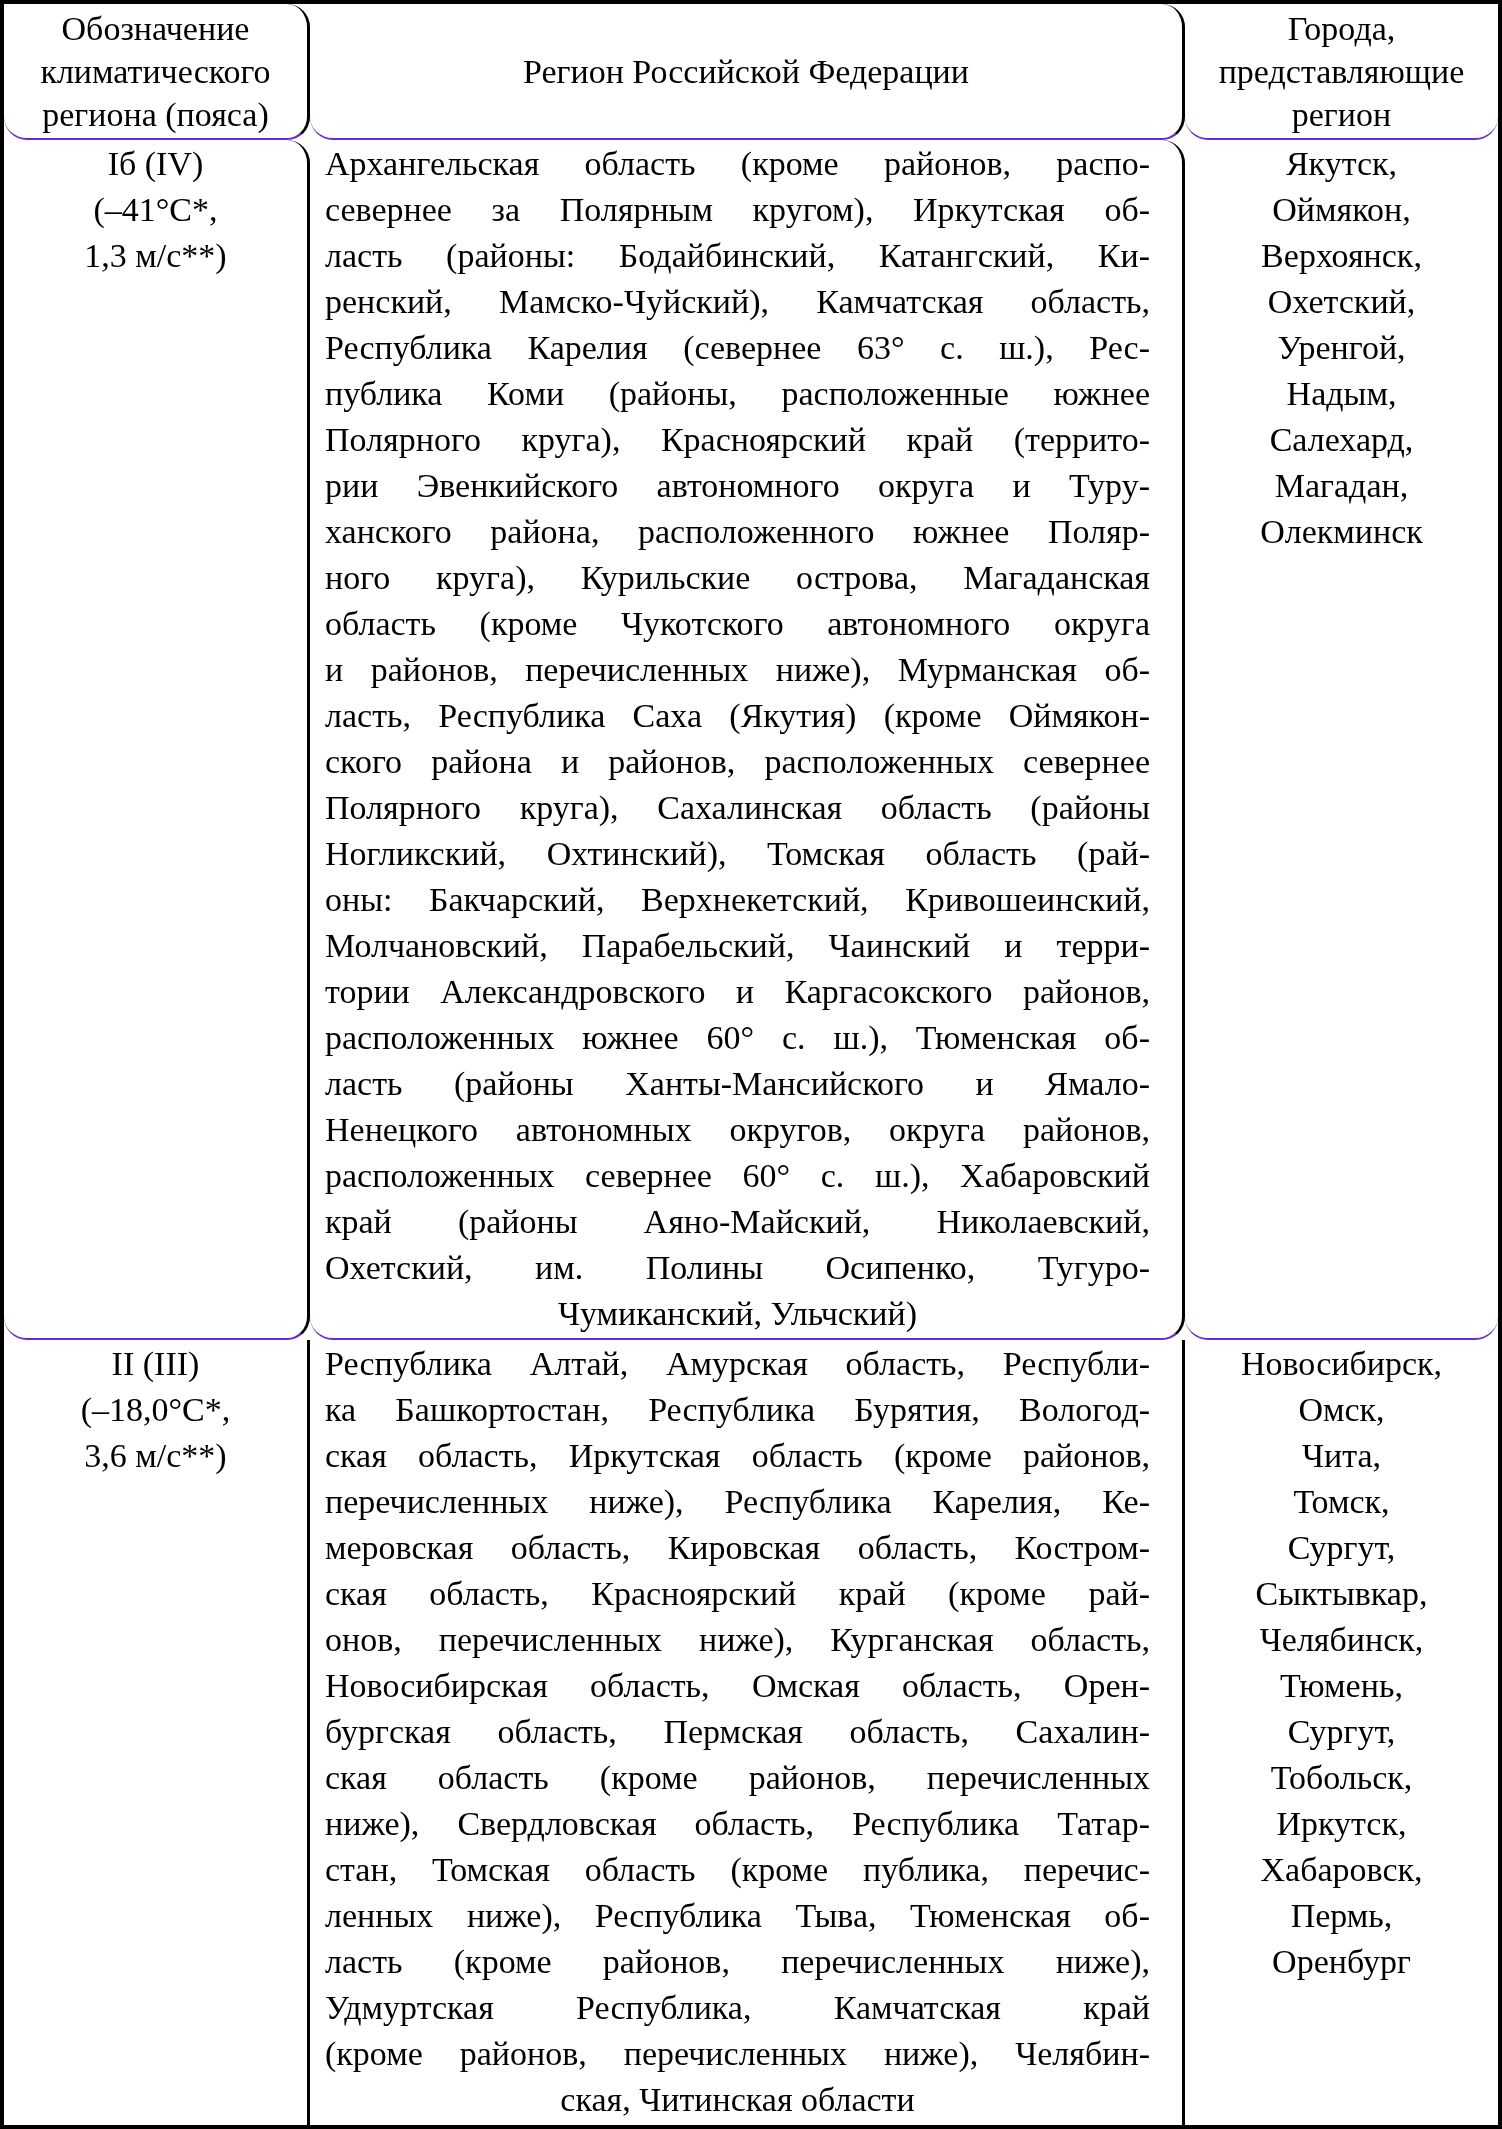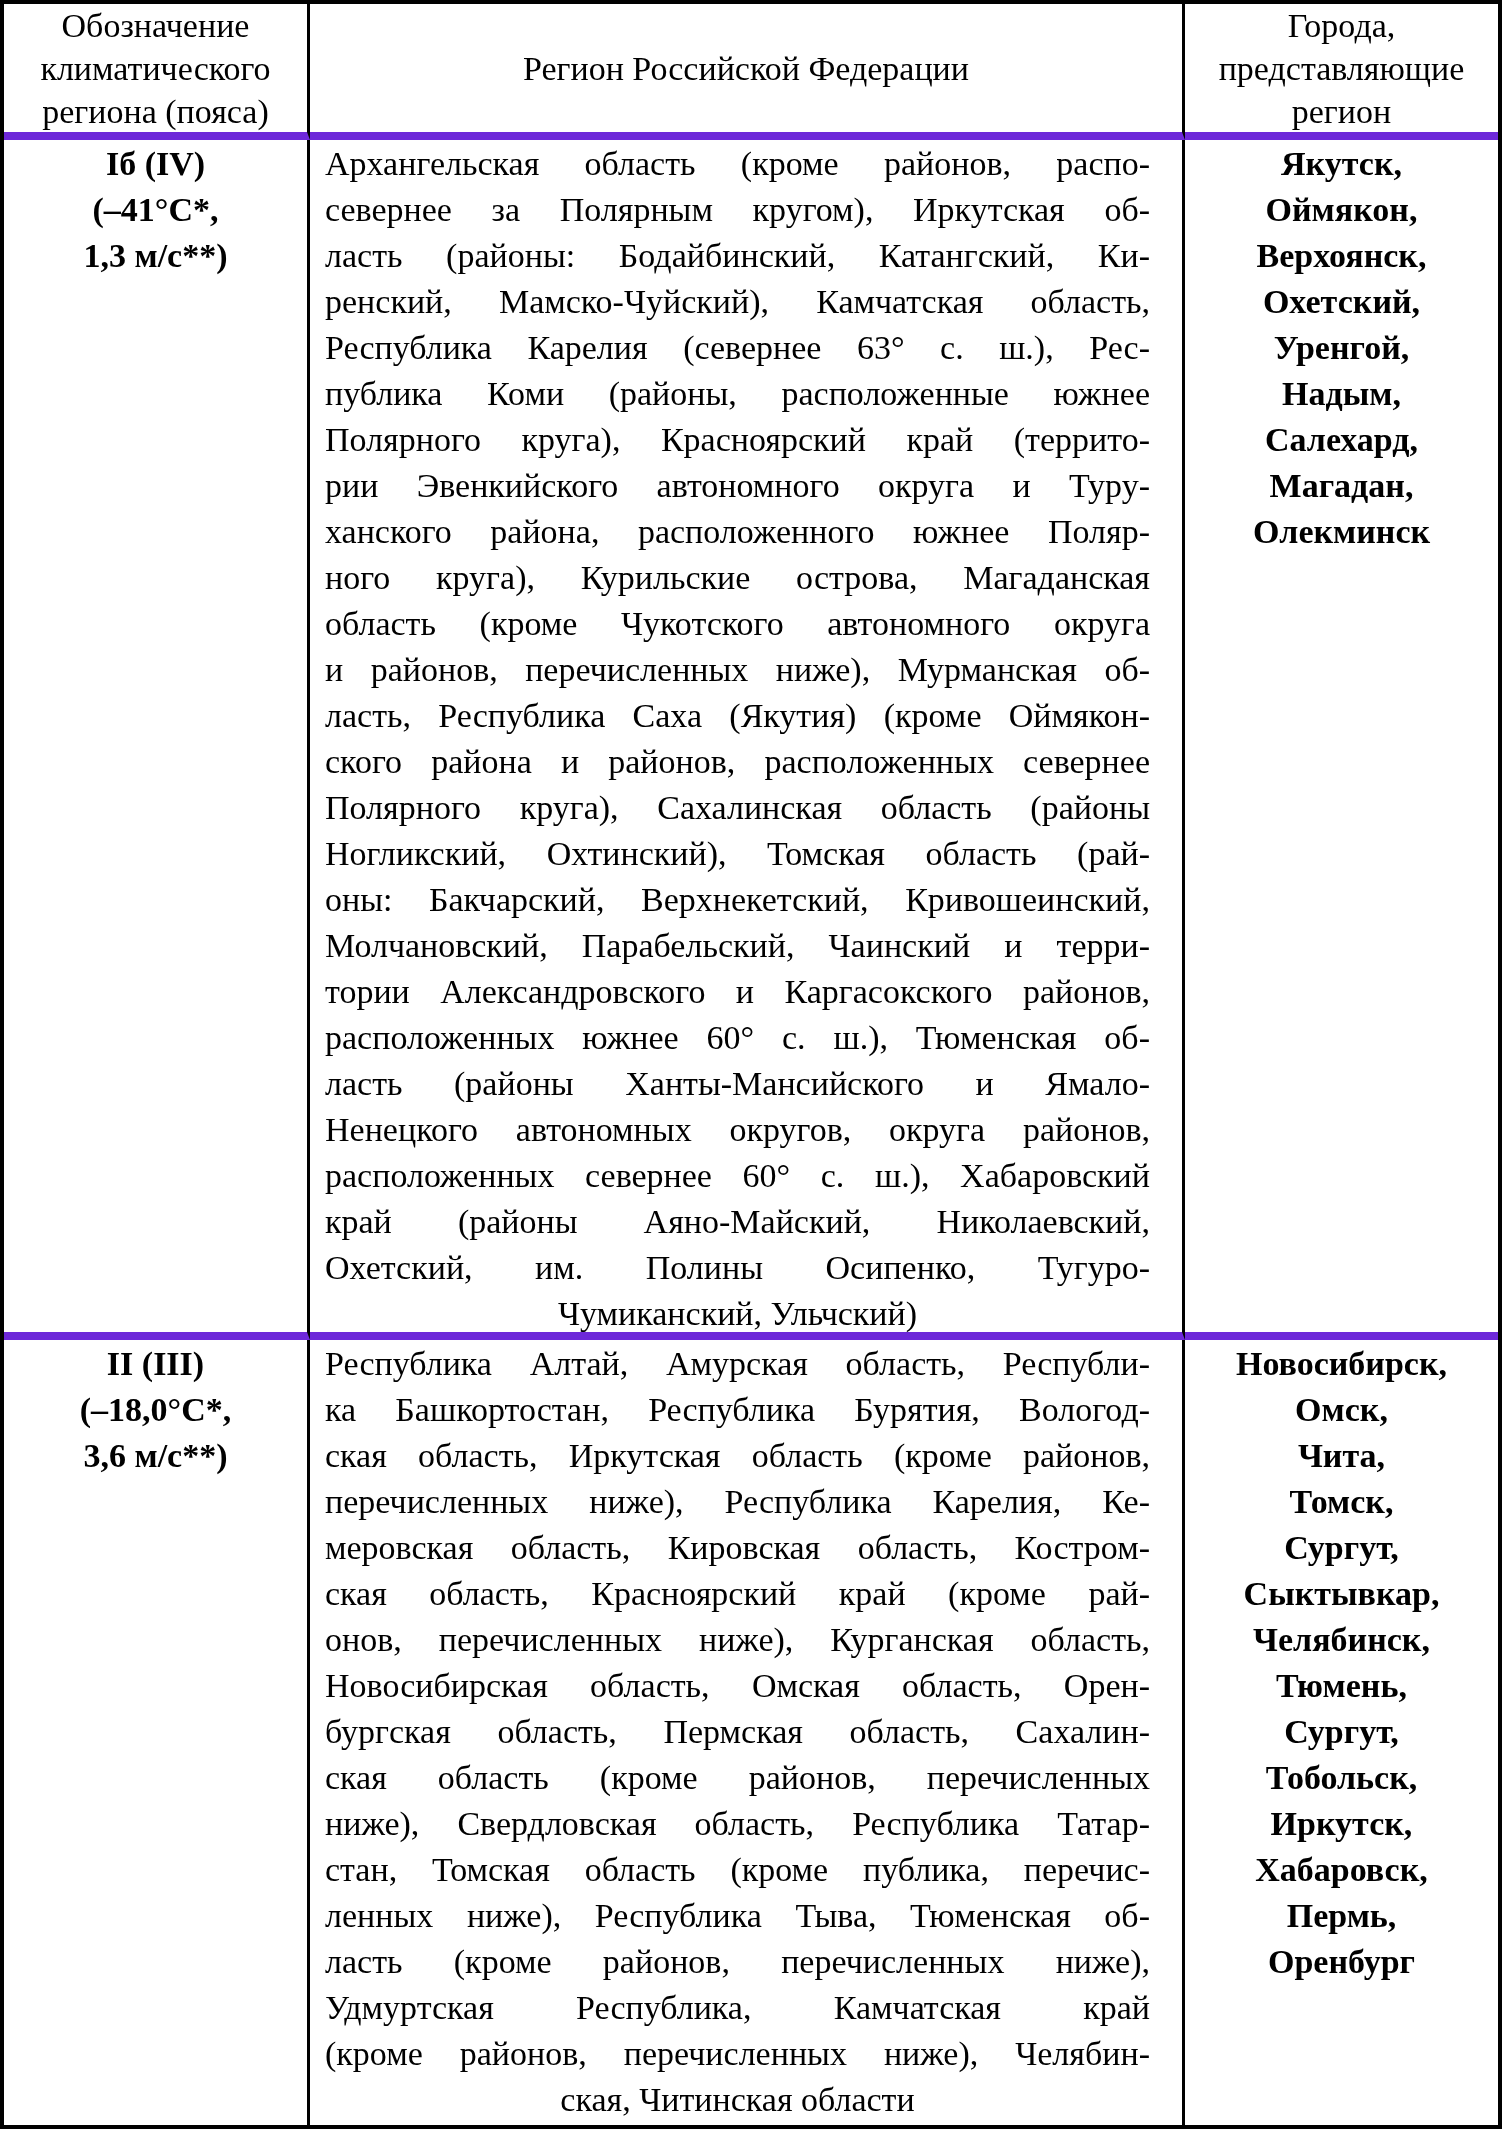--- a/index.html
+++ b/index.html
@@ -23,38 +23,38 @@
     border: 4px solid #000000;
     display: grid;
     grid-template-columns: 306px 875px 1fr;
     grid-template-rows: 136px 1200px 1fr;
   }
   .cell {
     box-sizing: border-box;
     overflow: visible;
   }
   .b-r { border-right: 3px solid #000000; }
-  .b-b { border-bottom: 8px solid #6d28d9; }
+  .b-b { border-bottom: 2px solid #6d28d9; border-radius: 23px; }
   
   .hcell {
     display: flex;
     flex-direction: column;
     justify-content: center;
     text-align: center;
     font-size: 34px;
     line-height: 43px;
     padding: 0 8px;
   }
   
   .body-cell {
     padding-top: 1px;
     font-size: 34px;
   }
   .pad-mid { padding-left: 15px; padding-right: 32px; }
-  .pad-side { padding-left: 6px; padding-right: 6px; font-weight: bold; }
+  .pad-side { padding-left: 6px; padding-right: 6px; }
   .line-just {
     text-align: justify;
     text-align-last: justify;
     line-height: 46px;
     white-space: normal;
   }
   .line-last {
     text-align: center;
     line-height: 46px;
   }

